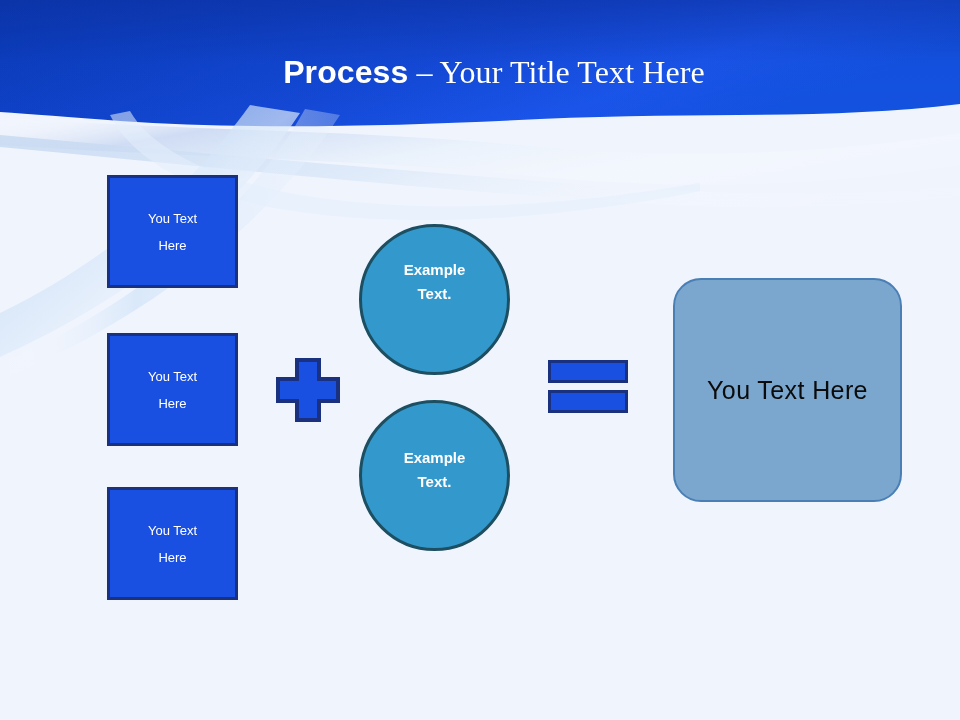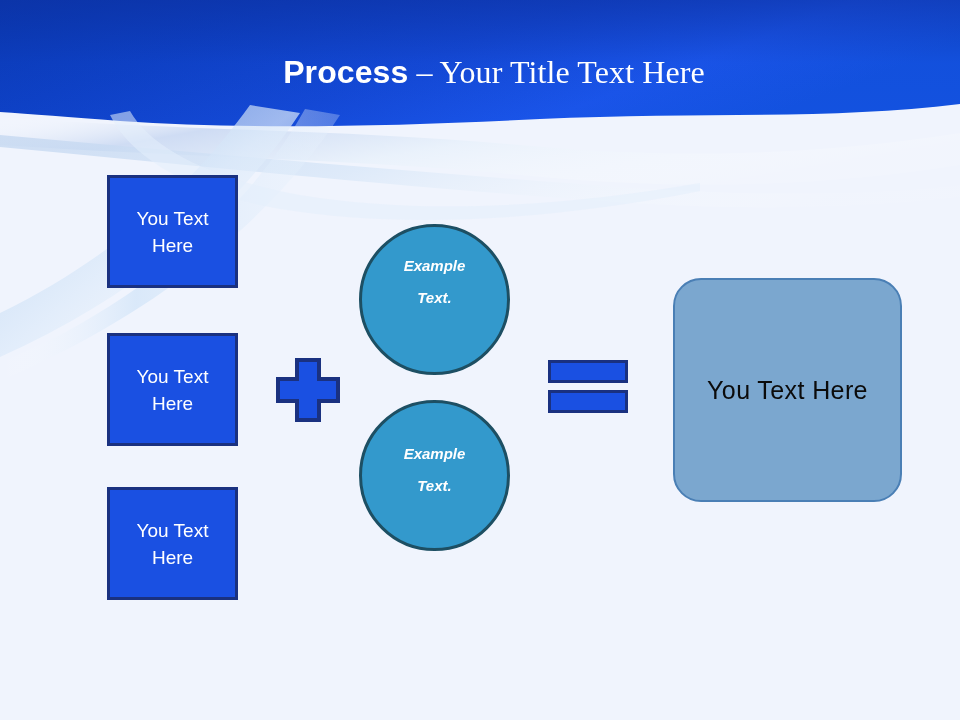--- a/index.html
+++ b/index.html
@@ -72,21 +72,21 @@
     background: #1a50e2;
     border: 3px solid #1a3180;
     box-sizing: border-box;
     z-index: 4;
     display: flex;
     align-items: center;
     justify-content: center;
   }
   .blue-square .sq-label {
     color: #ffffff;
-    font-size: 19px;
+    font-size: 13px;
     line-height: 27px;
     text-align: center;
     white-space: pre-line;
   }
   #square-1 { left: 107px; top: 175px; }
   #square-2 { left: 107px; top: 333px; }
   #square-3 { left: 107px; top: 487px; }
 
   
   #plus-sign {
@@ -108,23 +108,22 @@
     border: 3px solid #1d4f63;
     box-sizing: border-box;
     z-index: 4;
     display: flex;
     align-items: center;
     justify-content: center;
   }
   .teal-circle .circle-label {
     color: #ffffff;
     font-size: 15px;
-    line-height: 32px;
+    line-height: 24px;
     font-weight: bold;
-    font-style: italic;
     text-align: center;
     white-space: pre-line;
   }
   #circle-1 { left: 359px; top: 224px; }
   #circle-1 .circle-label { margin-top: -36px; }
   #circle-2 { left: 359px; top: 400px; }
   #circle-2 .circle-label { margin-top: -12px; }
 
   
   #equals-sign {

